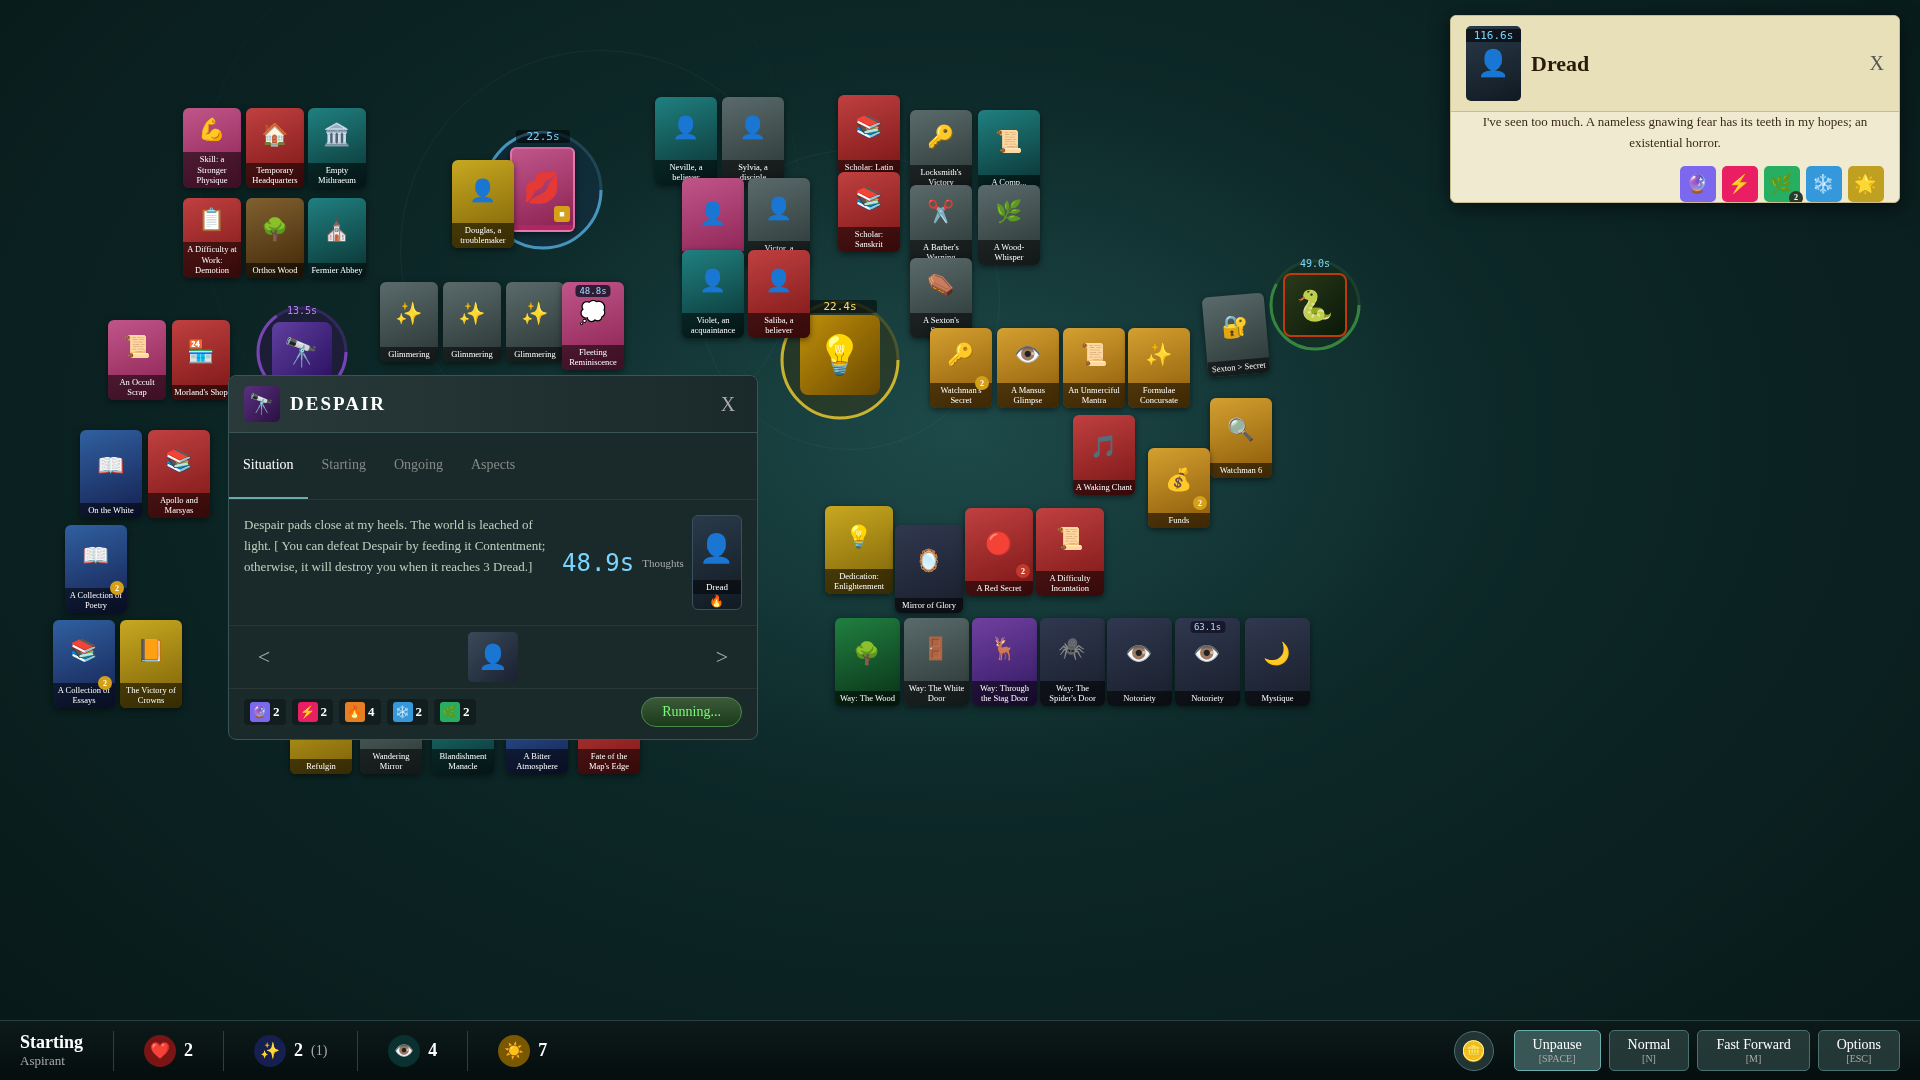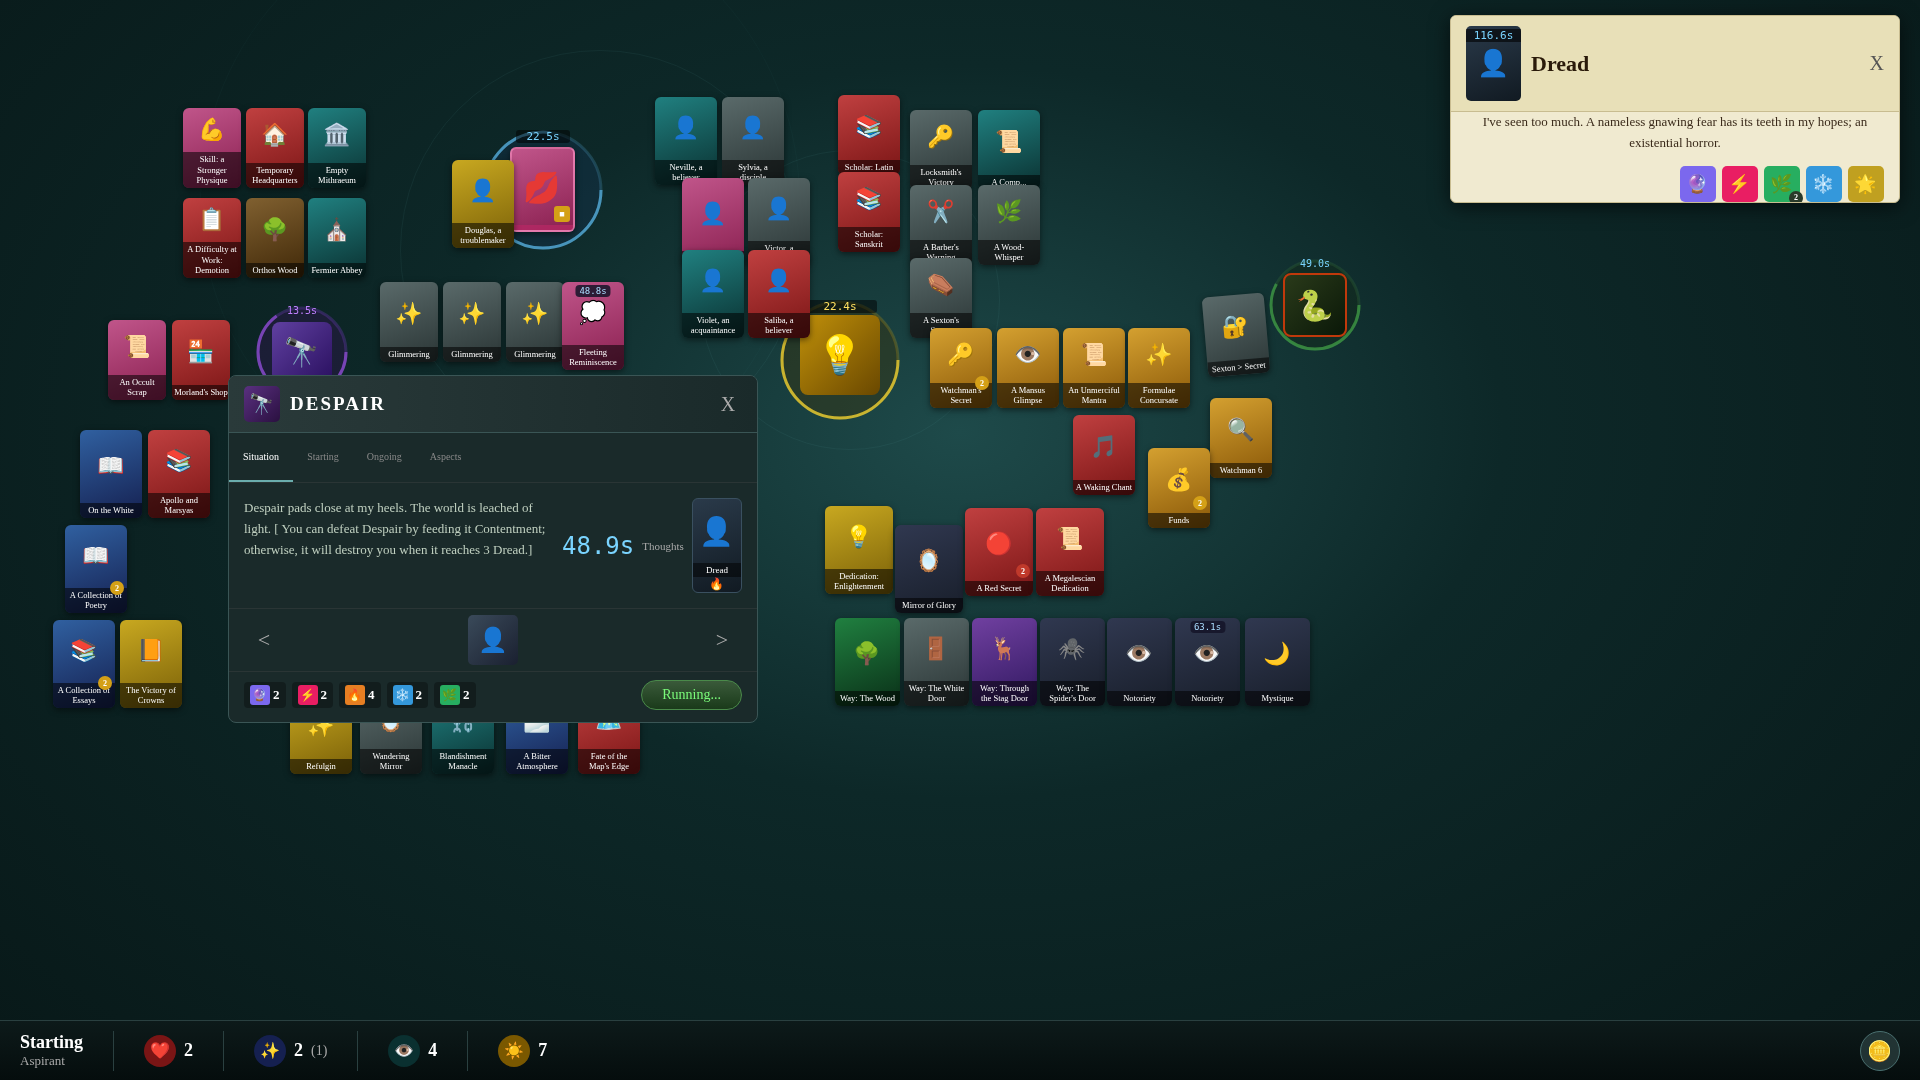--- a/index.html
+++ b/index.html
@@ -350,22 +350,22 @@
       padding: 6px 20px;
       font-size: 14px;
       cursor: pointer;
     }
     .despair-tabs {
       display: flex;
       gap: 0;
       border-bottom: 1px solid #2a3535;
     }
     .despair-tab {
-      padding: 18px 14px;
-      font-size: 10px;
+      padding: 24px 14px;
+      font-size: 14px;
       color: #888;
       cursor: pointer;
       border-bottom: 2px solid transparent;
     }
     .despair-tab.active {
       color: #fff;
       border-bottom-color: #6aadad;
     }
 
     
@@ -744,21 +744,21 @@
 </div>
 
 <div class="card card-red" style="width:68px;height:88px;left:965px;top:508px;">
   <div class="card-icon">🔴</div>
   <div class="card-label">A Red Secret</div>
   <div class="card-badge">2</div>
 </div>
 
 <div class="card card-red" style="width:68px;height:88px;left:1036px;top:508px;">
   <div class="card-icon">📜</div>
-  <div class="card-label">A Megalescian Dedication</div>
+  <div class="card-label">A Difficulty Incantation</div>
 </div>
 
 <div class="card card-green" style="width:65px;height:88px;left:835px;top:618px;">
   <div class="card-icon">🌳</div>
   <div class="card-label">Way: The Wood</div>
 </div>
 
 <div class="card card-gray" style="width:65px;height:88px;left:904px;top:618px;">
   <div class="card-icon">🚪</div>
   <div class="card-label">Way: The White Door</div>
@@ -901,13 +901,31 @@
 
   <div class="stat-group">
     <div class="stat-icon" style="background:#7a5800;">☀️</div>
     <div class="stat-val">7</div>
   </div>
 
   <div class="spacer"></div>
 
   <div style="width:40px;height:40px;border-radius:50%;background:rgba(40,60,60,0.8);border:1px solid #4a7070;display:flex;align-items:center;justify-content:center;font-size:20px;">🪙</div>
 
+  <div class="btn-bar">
+    <div class="btn-bottom active">
+      <span>Unpause</span>
+      <span class="shortcut">[SPACE]</span>
+    </div>
+    <div class="btn-bottom">
+      <span>Normal</span>
+      <span class="shortcut">[N]</span>
+    </div>
+    <div class="btn-bottom">
+      <span>Fast Forward</span>
+      <span class="shortcut">[M]</span>
+    </div>
+    <div class="btn-bottom">
+      <span>Options</span>
+      <span class="shortcut">[ESC]</span>
+    </div>
+  </div>
 </div>
 
 </body></html>

